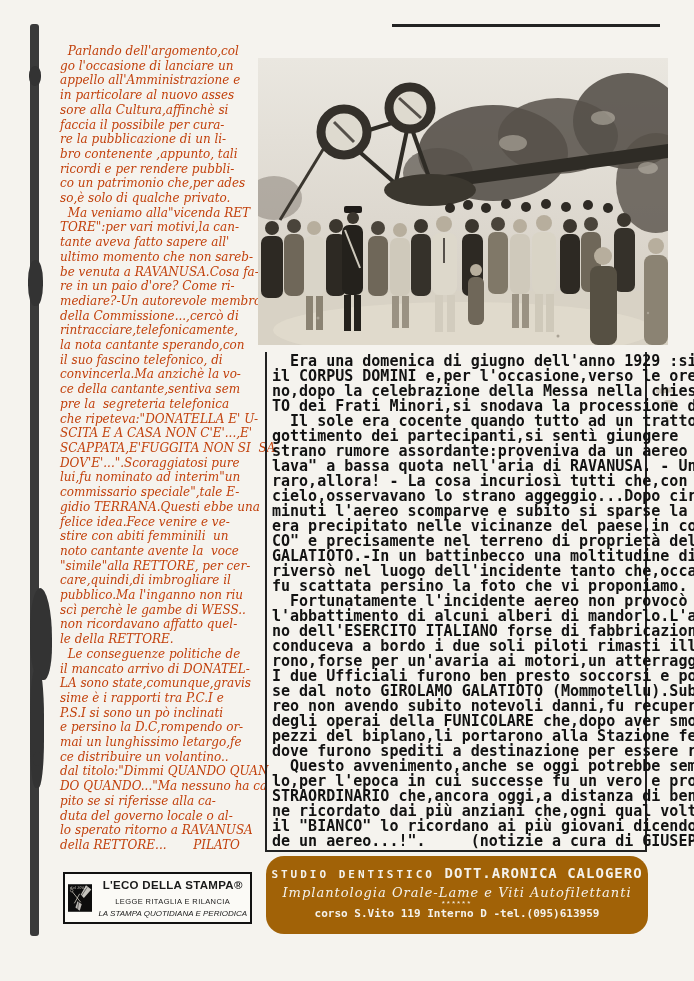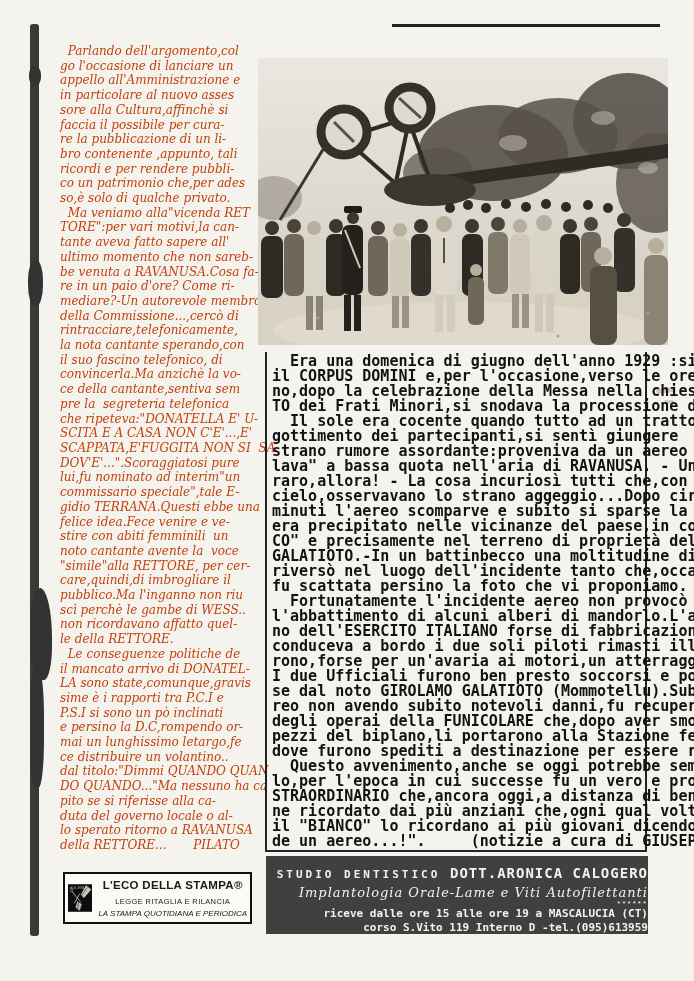--- a/index.html
+++ b/index.html
@@ -10,21 +10,21 @@
   .scanbar{background:#3a3a3a;border-radius:3px;}
   .blob{background:#333;border-radius:45%;}
   .smudge{background:#cfc9bd;border-radius:2px;}
   
   .leftcol{font-family:"DejaVu Serif",serif;font-style:italic;font-size:12px;
            line-height:14.7px;white-space:pre;color:#c2410c;}
   .rightcol{font-family:"DejaVu Sans Mono",monospace;font-weight:bold;font-size:15px;
             line-height:15px;white-space:pre;color:#121212;}
   .rule{background:#222;}
   
-  .adbox{background:#404040;color:#f4f2ec;text-align:right;padding-top:7px;box-sizing:border-box;}
+  .adbox{background:#a16207;color:#f4f2ec;text-align:center;padding-top:7px;box-sizing:border-box;border-radius:18px;}
   .ad-l1{font-family:"DejaVu Sans Mono",monospace;font-weight:bold;white-space:nowrap;}
   .ad-l1 .small{font-size:11px;letter-spacing:3px;}
   .ad-l1 .large{font-size:14px;letter-spacing:1px;}
   .ad-l2{font-family:"DejaVu Serif",serif;font-style:italic;font-size:13px;margin-top:3px;letter-spacing:1px;}
   .ad-l3{font-size:8px;letter-spacing:2px;line-height:7px;}
   .ad-l4,.ad-l5{font-family:"DejaVu Sans Mono",monospace;font-weight:bold;font-size:11px;line-height:14px;}
   
   .ecobox{background:#fbfaf6;border:2px solid #111;display:flex;align-items:center;
           padding:3px;box-sizing:border-box;gap:6px;}
   .ecotext{flex:1;text-align:center;}
@@ -298,21 +298,20 @@
 il "BIANCO" lo ricordano ai più giovani dicendo:"sai,qui cad
 de un aereo...!".     (notizie a cura di GIUSEPPE CASCINA)</div>
 
   <div class="abs adbox" style="left:266px;top:856px;width:382px;height:78px;">
     <div class="ad-l1">
       <span class="small">STUDIO DENTISTICO</span>
       <span class="large">DOTT.ARONICA CALOGERO</span>
     </div>
     <div class="ad-l2">Implantologia Orale-Lame e Viti Autofilettanti</div>
     <div class="ad-l3">******</div>
-    <div class="ad-l4">riceve dalle ore 15 alle ore 19 a MASCALUCIA (CT)</div>
     <div class="ad-l5">corso S.Vito 119 Interno D -tel.(095)613959</div>
   </div>
 
   <div class="abs ecobox" style="left:63px;top:872px;width:189px;height:52px;">
     <svg width="46" height="52" viewBox="0 0 46 52">
       <rect width="46" height="52" fill="#0d0d0d"></rect>
       <text x="4" y="9" font-size="7" font-style="italic" fill="#d8d4ca" font-family="DejaVu Serif, serif">dal 1901</text>
       <polygon points="34,2 44,10 30,26 24,20" fill="#e8e5de" opacity="0.85"></polygon>
       <line x1="36" y1="6" x2="20" y2="30" stroke="#0d0d0d" stroke-width="1"></line>
       <line x1="8" y1="14" x2="24" y2="34" stroke="#cfcabf" stroke-width="1.5"></line>

